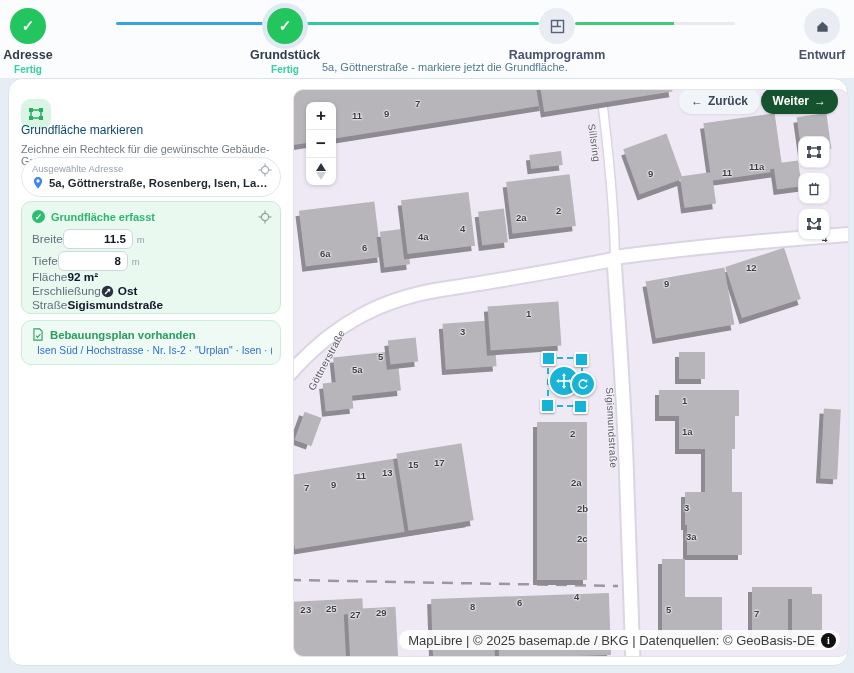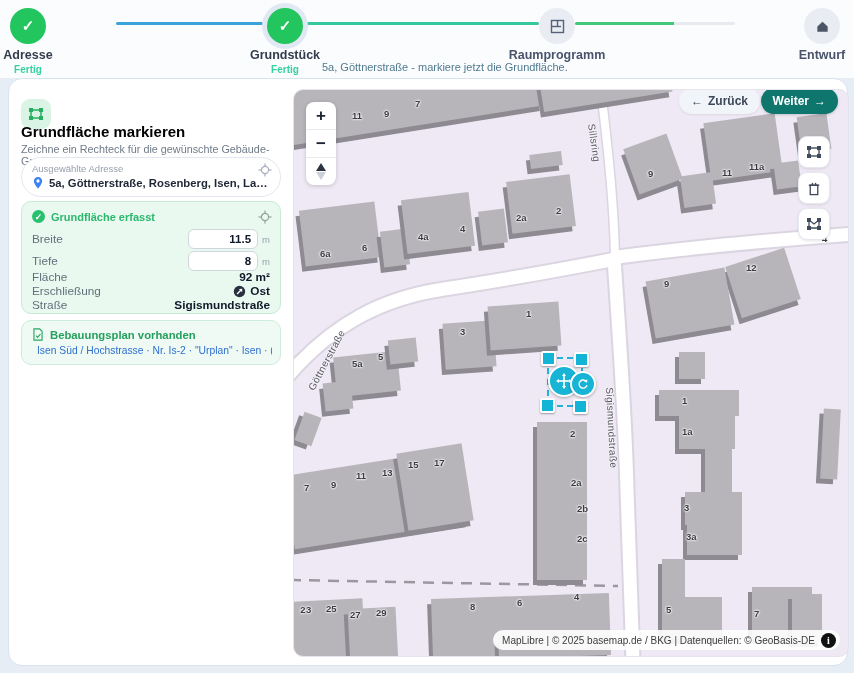--- a/index.html
+++ b/index.html
@@ -22,36 +22,36 @@
   .conn2{left:303px;width:236px;background:#35c89e;}
   .conn3{left:575px;width:160px;background:linear-gradient(to right,#41c878 0 62%,#e7eaef 62% 100%);}
   .subtitle{position:absolute;left:322px;top:61px;font-size:11px;color:#4f7a8e;}
   
   .card{position:absolute;left:8px;top:78px;width:838px;height:586px;background:#fff;
     border:1px solid #d9e3ef;border-radius:14px;}
   
   .panel{position:absolute;left:0;top:0;width:284px;height:100%;}
   .panel-icon{position:absolute;left:12px;top:20px;width:30px;height:30px;border-radius:9px;
     background:#d9f4e4;display:flex;align-items:center;justify-content:center;}
-  .panel-title{position:absolute;left:12px;top:44px;font-size:15px;font-weight:700;color:#000000;}
+  .panel-title{position:absolute;left:12px;top:44px;font-size:12px;font-weight:400;color:#0c4a6e;}
   .panel-sub{position:absolute;left:12px;top:64px;width:262px;font-size:10.8px;color:#6f7a87;}
   .addr-card{position:absolute;left:12px;top:78px;width:258px;height:38px;background:#fff;
     border:1px solid #e2e7ee;border-radius:20px;}
   .addr-label{position:absolute;left:10px;top:5px;font-size:9.5px;color:#97a0ad;}
   .addr-row{position:absolute;left:10px;top:18px;width:240px;display:flex;align-items:center;gap:5px;}
   .addr-text{font-size:11.3px;font-weight:700;color:#1d2634;white-space:nowrap;overflow:hidden;
     text-overflow:ellipsis;max-width:222px;}
   .locate-btn{position:absolute;right:8px;top:5px;width:14px;height:14px;cursor:pointer;}
   .gcard{position:absolute;left:12px;top:122px;width:258px;height:111px;background:#e9f9ef;
     border:1px solid #c7ebd4;border-radius:10px;}
   .gcard-head{position:absolute;left:10px;top:8px;display:flex;align-items:center;gap:6px;}
   .gcard-status{font-size:11px;font-weight:700;color:#2cb86e;}
   .checkdot{width:13px;height:13px;border-radius:50%;background:#29c06d;color:#fff;font-size:9px;
     font-weight:700;display:flex;align-items:center;justify-content:center;}
-  .frow{position:absolute;left:10px;width:238px;display:flex;align-items:center;justify-content:space-between;}
+  .frow{position:absolute;left:10px;width:238px;display:flex;align-items:center;justify-content:flex-start;}
   .flabel{font-size:11.8px;color:#62707c;}
   .fval{display:flex;align-items:center;gap:4px;font-size:11.8px;font-weight:700;color:#10182a;}
   .finput{width:56px;height:18px;border:1px solid #cfd6de;border-radius:6px;background:#fff;
     text-align:right;font-weight:700;font-size:11.5px;color:#10182a;padding:0 6px;
     font-family:"Liberation Sans",sans-serif;outline:none;}
   .unit{font-size:9.5px;color:#9aa2ae;font-weight:400;font-style:normal;}
   .bcard{position:absolute;left:12px;top:241px;width:258px;height:43px;background:#eefaf3;
     border:1px solid #cdeedd;border-radius:10px;}
   .bcard-title{position:absolute;left:10px;top:7px;display:flex;align-items:center;gap:6px;
     font-size:11.3px;font-weight:700;color:#27a05f;}
@@ -73,27 +73,27 @@
   .zcompass{height:27px;display:flex;flex-direction:column;align-items:center;justify-content:center;
     cursor:pointer;border-bottom:none;}
   .tri-up{width:0;height:0;border-left:5px solid transparent;border-right:5px solid transparent;
     border-bottom:8px solid #2b3240;}
   .tri-down{width:0;height:0;border-left:5px solid transparent;border-right:5px solid transparent;
     border-top:8px solid #ccd0d8;margin-top:1px;}
   .navbtn{position:absolute;top:-2px;height:26px;border-radius:13px;border:none;cursor:pointer;
     font-family:"Liberation Sans",sans-serif;font-size:12px;font-weight:700;
     display:flex;align-items:center;justify-content:center;gap:5px;padding:0 12px;}
   .btn-back{right:88px;background:#f1f4f9;color:#3c4758;box-shadow:0 1px 2px rgba(0,0,0,.08);}
-  .btn-next{right:10px;background:#0f766e;color:#fff;box-shadow:0 1px 3px rgba(0,0,0,.18);}
+  .btn-next{right:10px;background:#14532d;color:#fff;box-shadow:0 1px 3px rgba(0,0,0,.18);}
   .tbtn{position:absolute;right:18px;width:30px;height:30px;background:#fff;border:1px solid #e6e8ef;
     border-radius:9px;display:flex;align-items:center;justify-content:center;cursor:pointer;
     box-shadow:0 1px 3px rgba(0,0,0,.10);}
   .attrib{position:absolute;right:8px;bottom:6px;height:20px;background:rgba(255,255,255,.9);
     border-radius:11px;display:flex;align-items:center;gap:6px;padding:0 4px 0 9px;}
-  .attrib-text{font-size:10px;color:#3c3c3c;}
+  .attrib-text{font-size:13px;color:#3c3c3c;}
   .info-dot{width:15px;height:15px;border-radius:50%;background:#111;color:#fff;font-size:10px;
     font-weight:700;display:flex;align-items:center;justify-content:center;cursor:pointer;
     font-family:"Liberation Serif",serif;}
   
   .selrect{position:absolute;left:253px;top:267px;width:32px;height:46px;
     border:2px dashed #1db6d8;}
   .handle{position:absolute;width:11px;height:11px;background:#14b4d6;border:2px solid #fff;
     border-radius:2px;box-shadow:0 1px 2px rgba(0,0,0,.35);cursor:pointer;}
   .circ{position:absolute;border-radius:50%;background:#18b4d6;border:2px solid #fff;
     box-shadow:0 1px 3px rgba(0,0,0,.3);display:flex;align-items:center;justify-content:center;cursor:pointer;}
@@ -310,21 +310,21 @@
         <span class="house-num" style="left: 124px; top: 141px;">4a</span>
         <span class="house-num" style="left: 166px; top: 133px;">4</span>
         <span class="house-num" style="left: 222px; top: 122px;">2a</span>
         <span class="house-num" style="left: 262px; top: 115px;">2</span>
         <span class="house-num" style="left: 354px; top: 78px;">9</span>
         <span class="house-num" style="left: 428px; top: 77px;">11</span>
         <span class="house-num" style="left: 455px; top: 71px;">11a</span>
         <span class="house-num" style="left: 452px; top: 172px; text-align: right;">12</span>
         <span class="house-num" style="left: 370px; top: 188px;">9</span>
         <span class="house-num" style="left: 528px; top: 143px;">4</span>
-        <span class="house-num" style="left: 58px; top: 268px;">5a</span>
+        <span class="house-num" style="left: 58px; top: 274px;">5a</span>
         <span class="house-num" style="left: 84px; top: 261px;">5</span>
         <span class="house-num" style="left: 166px; top: 236px;">3</span>
         <span class="house-num" style="left: 232px; top: 218px;">1</span>
         <span class="house-num" style="left: 388px; top: 305px;">1</span>
         <span class="house-num" style="left: 388px; top: 336px;">1a</span>
         <span class="house-num" style="left: 390px; top: 412px;">3</span>
         <span class="house-num" style="left: 392px; top: 441px;">3a</span>
         <span class="house-num" style="left: 372px; top: 514px;">5</span>
         <span class="house-num" style="left: 460px; top: 518px;">7</span>
         <span class="house-num" style="left: 276px; top: 338px;">2</span>

